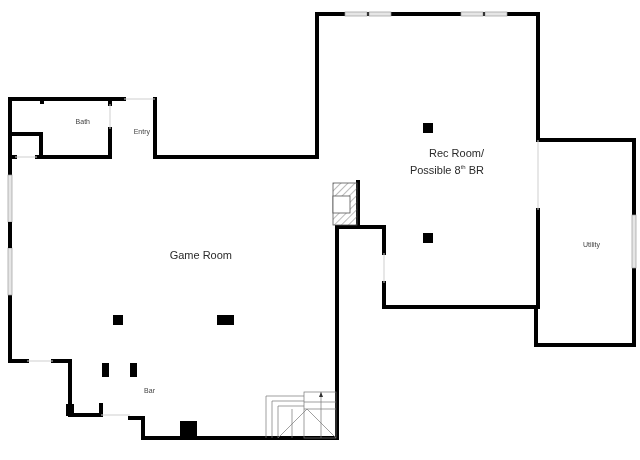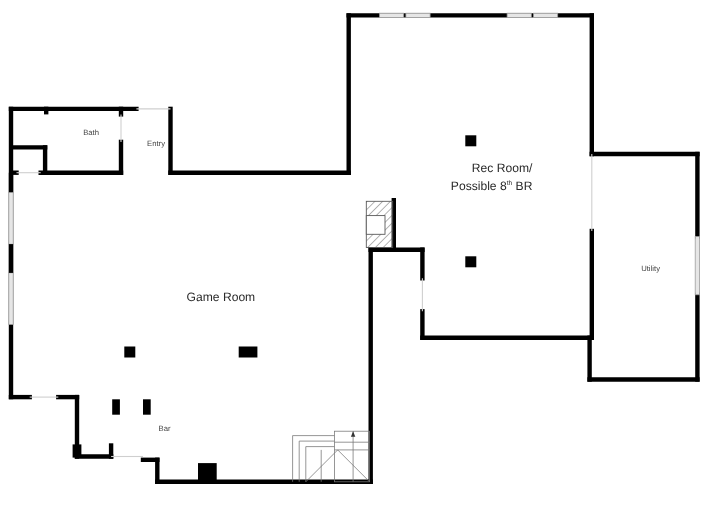--- a/index.html
+++ b/index.html
@@ -116,19 +116,19 @@
     <line x1="307" y1="409" x2="336" y2="438"></line>
     <line x1="292" y1="409" x2="292" y2="438"></line>
     <line x1="321" y1="409" x2="321" y2="438"></line>
     <line x1="321" y1="392" x2="321" y2="409"></line>
     <polygon points="319,397 321,392 323,397" fill="#333" stroke="none"></polygon>
   </g>
 </svg>
 
 <div class="label label-sm" style="left:60px; top:118px; width:30px;">Bath</div>
 <div class="label label-sm" style="left:120px; top:128px; width:30px;">Entry</div>
-<div class="label label-lg" style="left:140px; top:264px; width:92px;">Game Room</div>
+<div class="label label-lg" style="left:140px; top:248px; width:92px;">Game Room</div>
 <div class="label label-lg" style="left:380px; top:146px; width:104px;">
   <div>Rec Room/</div>
   <div><span>Possible 8</span><sup style="font-size:6px;">th</sup><span> BR</span></div>
 </div>
 <div class="label label-sm" style="left:570px; top:241px; width:30px;">Utility</div>
 <div class="label label-sm" style="left:125px; top:387px; width:30px;">Bar</div>
 
 </body></html>

